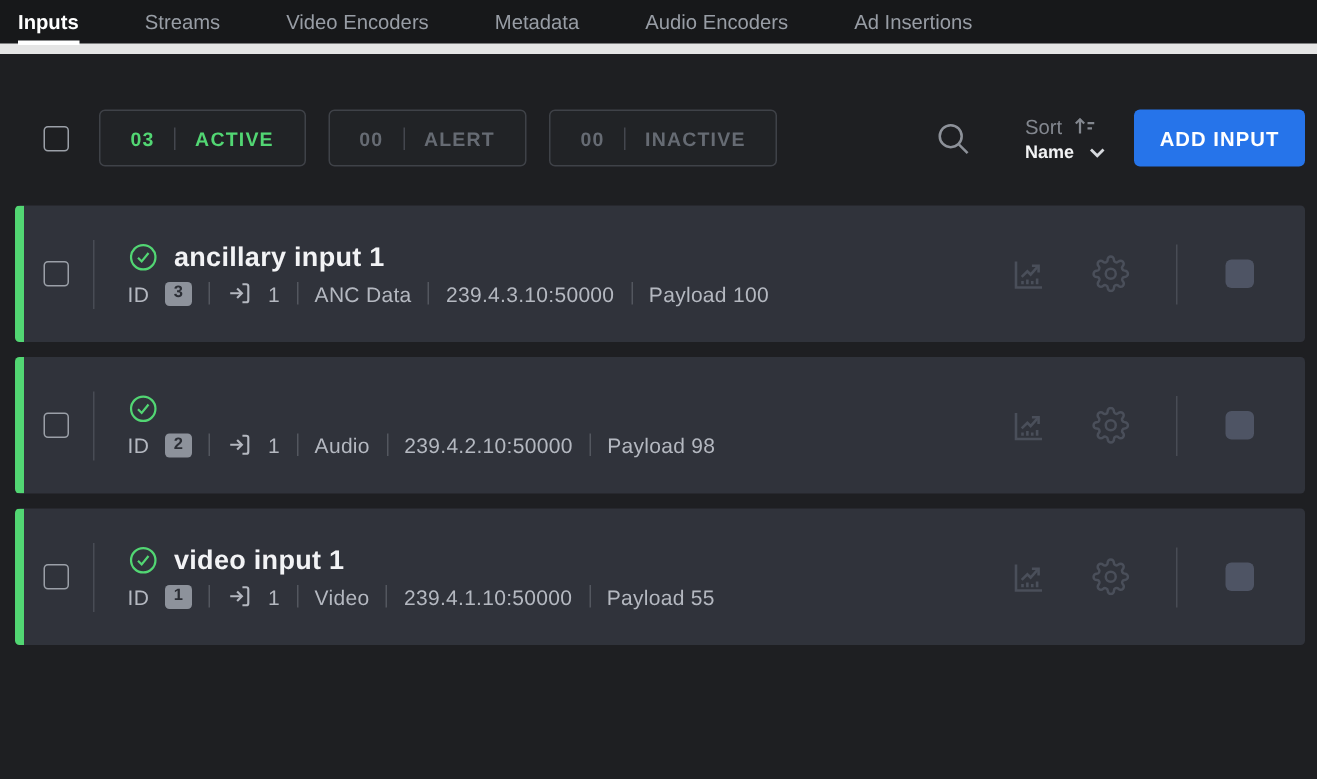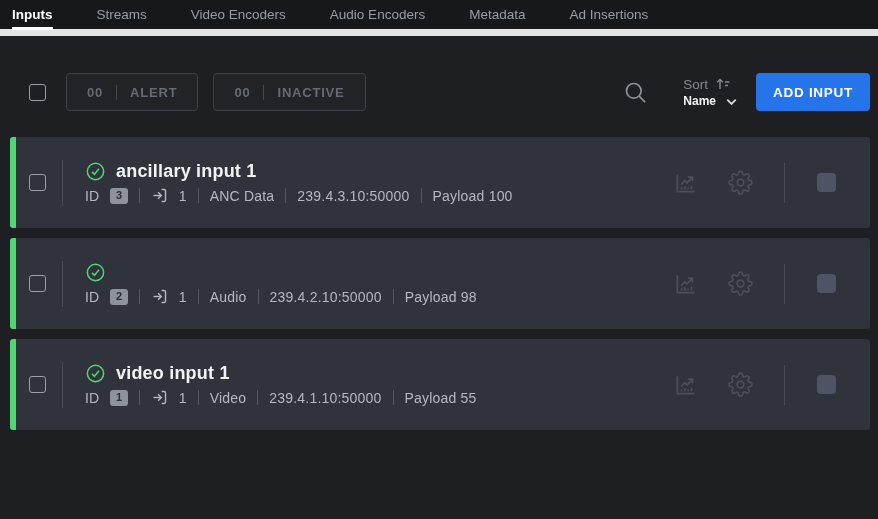--- a/index.html
+++ b/index.html
@@ -135,29 +135,34 @@
   }
   svg{display:block;}
 </style>
 </head>
 <body>
 
 <nav class="topnav">
   <div class="tab active">Inputs</div>
   <div class="tab">Streams</div>
   <div class="tab">Video Encoders</div>
+  <div class="tab">Metadata</div>
   <div class="tab">Audio Encoders</div>
-  <div class="tab">Metadata</div>
   <div class="tab">Ad Insertions</div>
 </nav>
 
 <div class="toolbar">
   <div class="checkbox"></div>
 
   <div class="filters">
+    <button class="filter-btn active">
+      <span class="count">03</span>
+      <span class="sep"></span>
+      <span class="flabel">ACTIVE</span>
+    </button>
     <button class="filter-btn">
       <span class="count">00</span>
       <span class="sep"></span>
       <span class="flabel">ALERT</span>
     </button>
     <button class="filter-btn">
       <span class="count">00</span>
       <span class="sep"></span>
       <span class="flabel">INACTIVE</span>
     </button>

